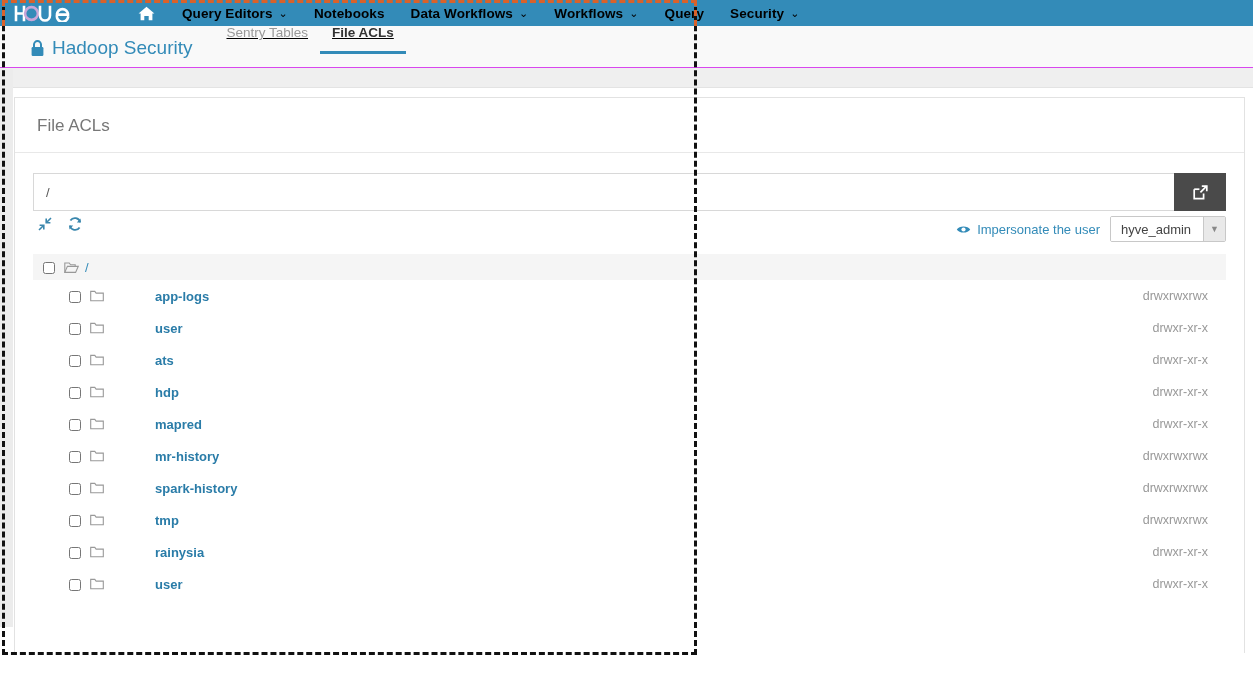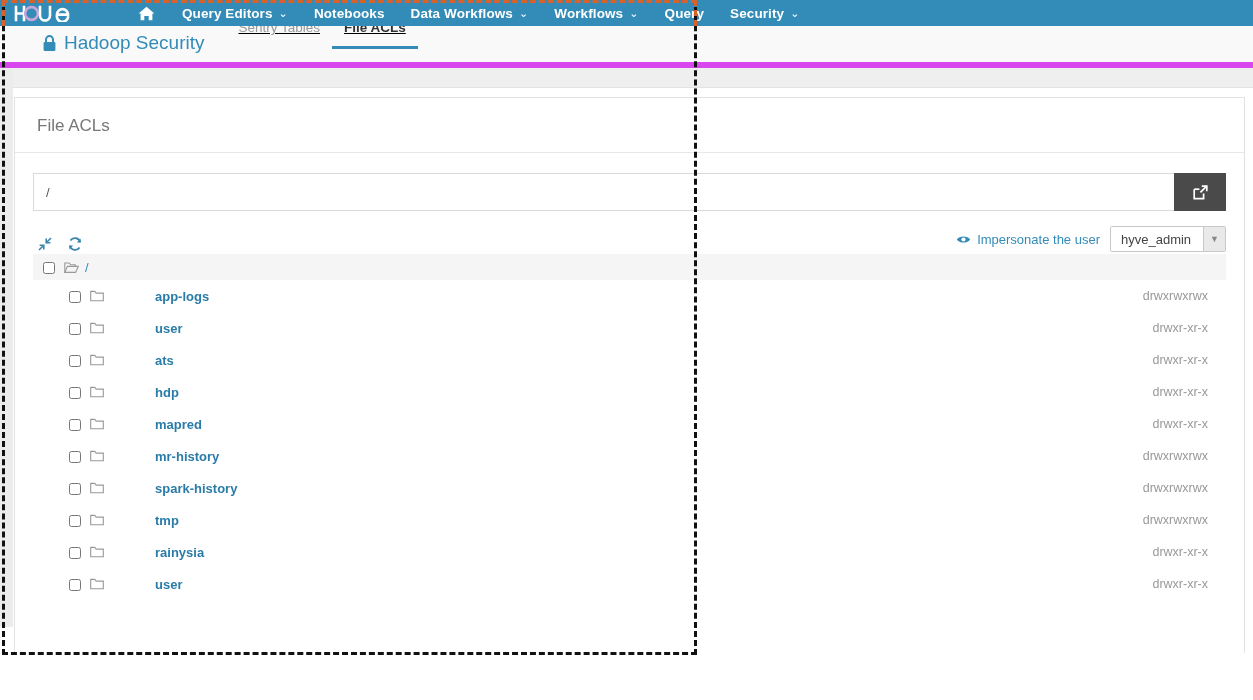--- a/index.html
+++ b/index.html
@@ -25,41 +25,41 @@
   }
   .logo {
     display: flex; align-items: center;
     margin-right: 48px;
     height: 26px;
   }
   .logo svg { display:block; }
 
   .nav-items { display: flex; align-items: center; height: 26px; }
   .nav-item {
-    color: #ffffff;
+    color: #000000;
     font-size: 13.5px;
     font-weight: bold;
     letter-spacing: .1px;
     padding: 0 13px;
     display: flex; align-items: center;
     height: 26px;
     cursor: pointer;
     white-space: nowrap;
   }
   .nav-item .caret-txt { margin-left: 6px; font-size: 11px; font-weight: normal; }
   .home-icon { padding: 0 14px; display:flex; align-items:center; height:26px; cursor:pointer; }
 
   
   .subnav {
     height: 42px;
     background: #f9f9f9;
-    border-bottom: 6px solid #d946ef;
+    border-bottom: 1px solid #d946ef;
     display: flex;
     align-items: flex-end;
-    padding-left: 42px;
+    padding-left: 30px;
     position: relative;
     z-index: 3;
   }
   .brand {
     display: flex; align-items: center;
     color: #338bb8;
     font-size: 19px;
     font-weight: normal;
     padding-bottom: 8px;
     margin-right: 22px;
@@ -121,21 +121,21 @@
   .path-btn {
     width: 52px;
     background: #4a4a4a;
     border: 1px solid #4a4a4a;
     display: flex; align-items: center; justify-content: center;
     cursor: pointer;
   }
 
   
   .toolbar {
-    display: flex; align-items: flex-end;
+    display: flex; align-items: flex-start;
     height: 36px;
     margin-top: 5px;
     position: relative;
   }
   .tool-icons { display: flex; align-items: center; gap: 14px; padding-left: 4px; }
   .tool-ico { cursor: pointer; display:flex; align-items:center; }
   .toolbar-right {
     margin-left: auto;
     display: flex; align-items: center;
   }

